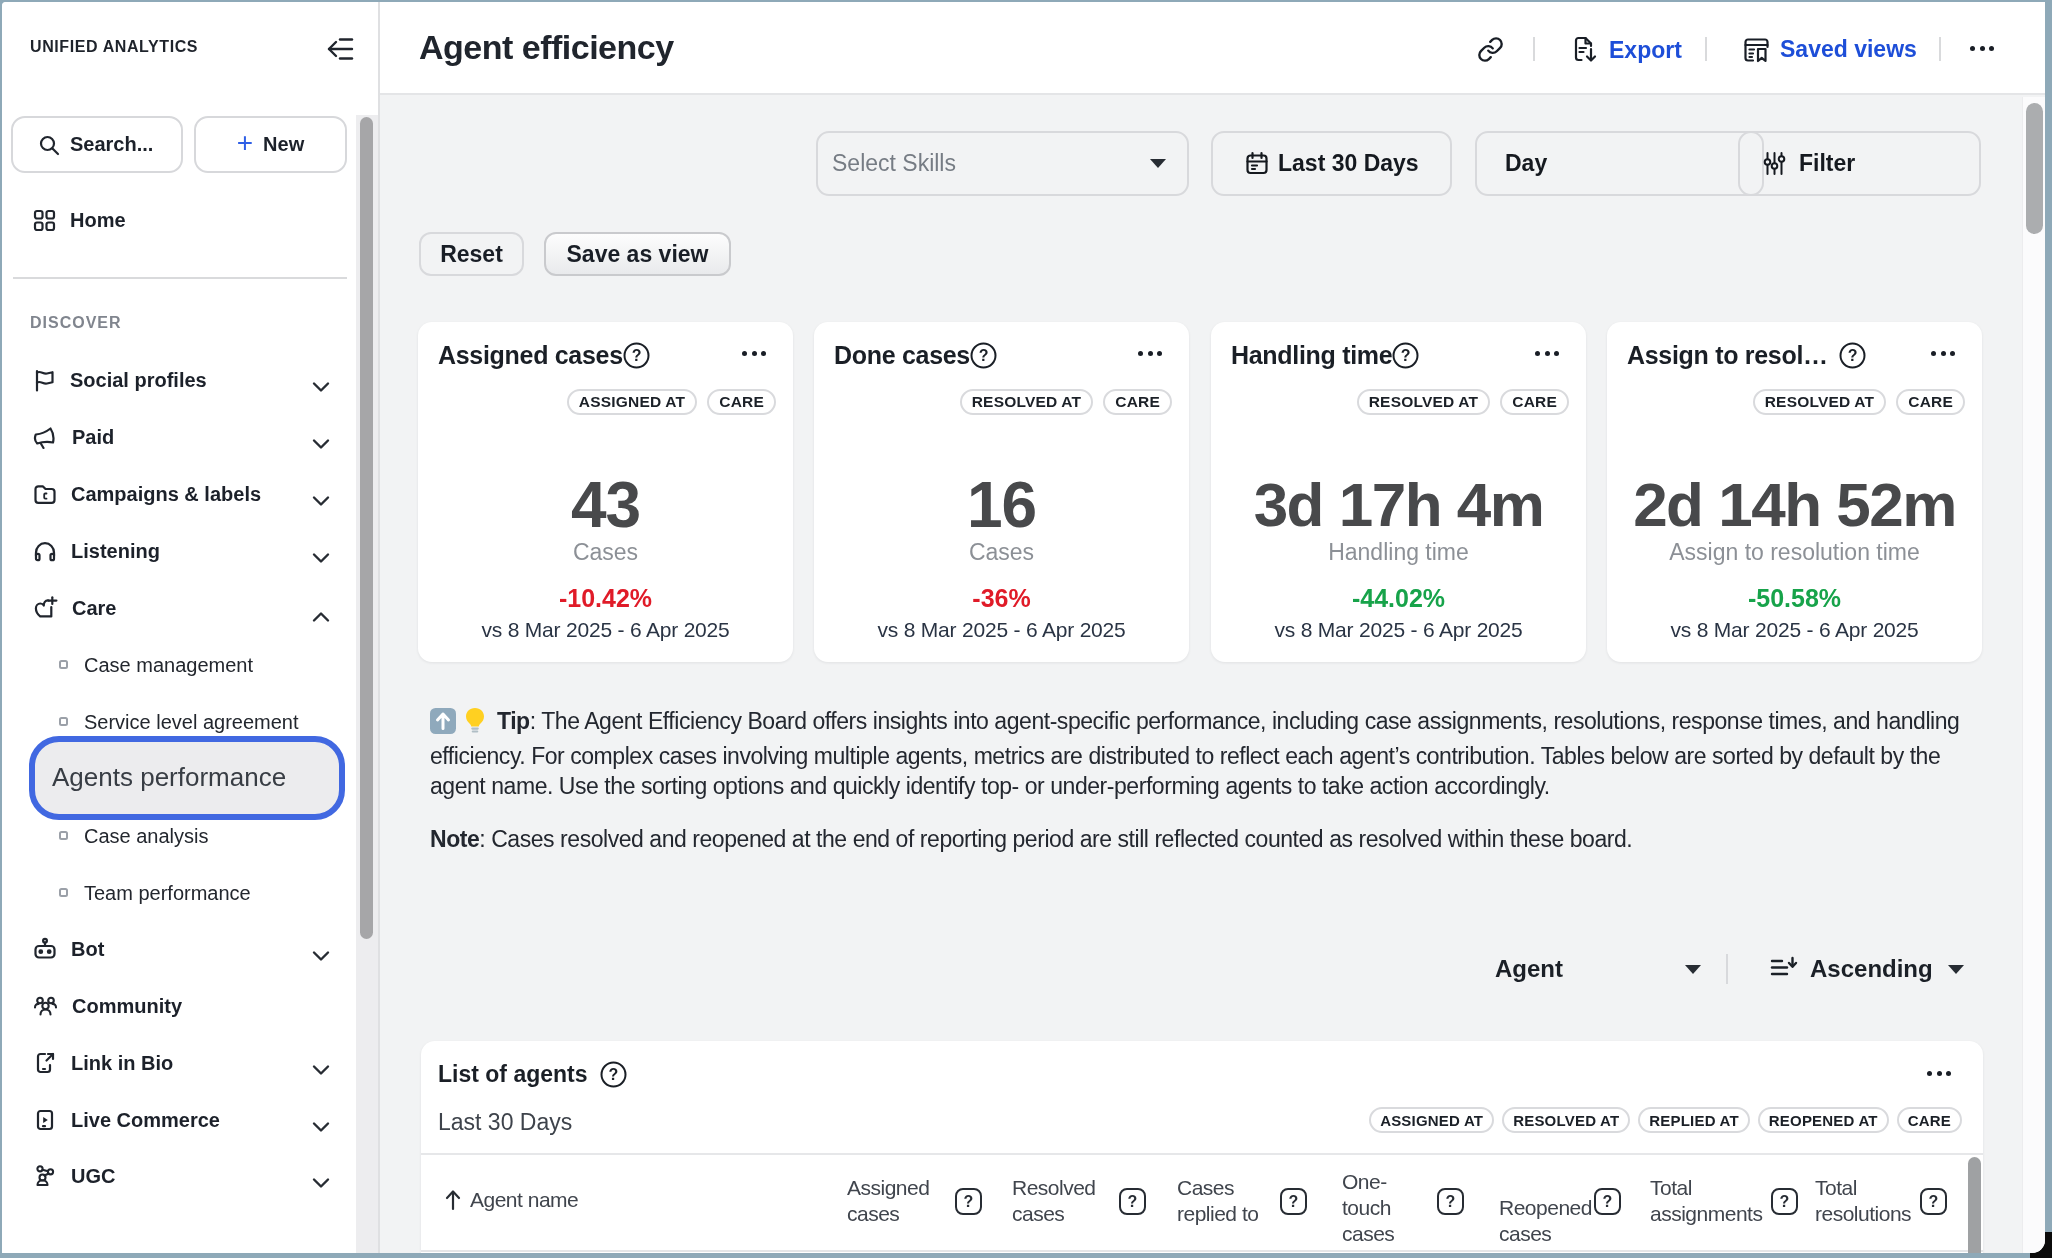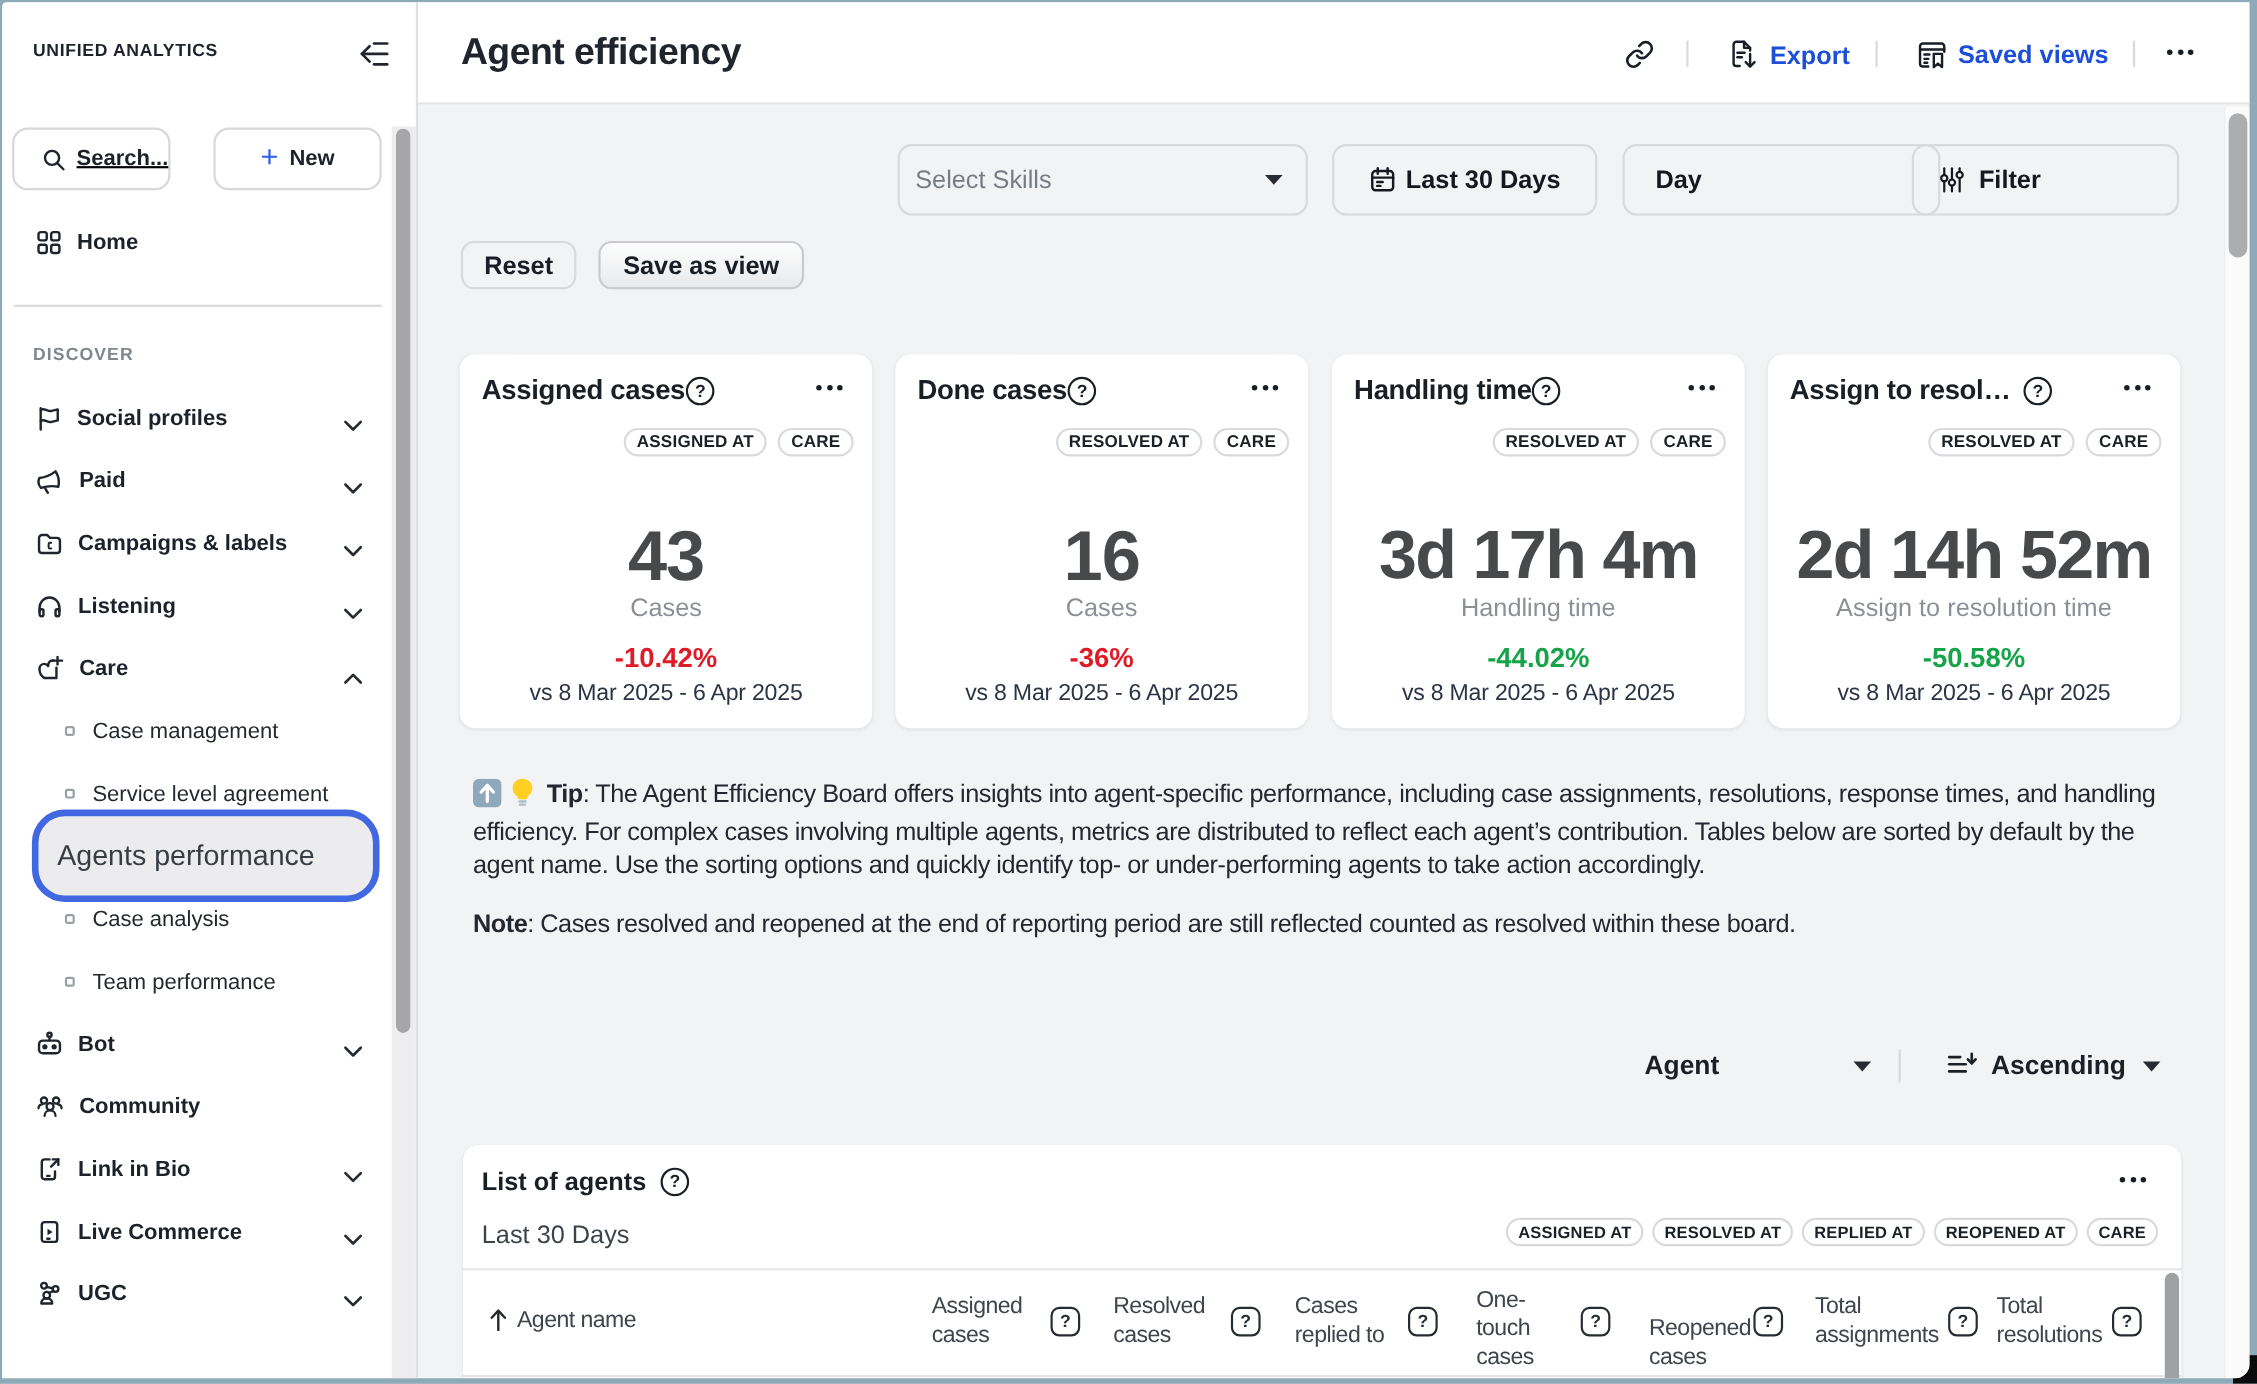--- a/index.html
+++ b/index.html
@@ -30,21 +30,21 @@
 #title { position:absolute; left:417px; top:26px; font-size:34px; font-weight:700; letter-spacing:-0.5px; color:#20252D; }
 .hdiv { position:absolute; top:35px; width:2px; height:24px; background:#D9DADC; }
 .hbtn { position:absolute; top:34px; display:flex; align-items:center; gap:10px; font-size:23px; font-weight:700; color:#1d4ed8; }
 .dots { display:inline-block; }
 .dots i { display:inline-block; width:5px; height:5px; border-radius:50%; background:#191E26; margin-left:4.5px; vertical-align:middle; }
 .dots i:first-child { margin-left:0; }
 
 
 .fbox { position:absolute; top:129px; height:65px; border:2px solid #D8D9DC; border-radius:13px; display:flex; align-items:center; }
 .caret { width:0; height:0; border-left:8px solid transparent; border-right:8px solid transparent; border-top:9px solid #272C33; }
-.btn2 { position:absolute; top:217px; height:44px; border:2px solid #D8D9DC; border-radius:12px; display:flex; align-items:center; justify-content:center; font-size:23px; font-weight:700; color:#191E26; }
+.btn2 { position:absolute; top:230px; height:44px; border:2px solid #D8D9DC; border-radius:12px; display:flex; align-items:center; justify-content:center; font-size:23px; font-weight:700; color:#191E26; }
 
 
 .card { position:absolute; top:320px; width:375px; height:340px; background:#fff; border-radius:14px; box-shadow:0 1px 3px rgba(25,28,33,.08); }
 .ch { position:absolute; left:20px; top:19px; display:flex; align-items:center; font-size:25px; font-weight:700; color:#1A1F26; white-space:nowrap; letter-spacing:-0.3px; }
 .cdots { position:absolute; right:27px; top:22px; }
 .tags { position:absolute; right:17px; top:67px; display:flex; gap:10px; }
 .tag { height:26px; border:2px solid #D9DADD; border-radius:15px; background:#fff; display:flex; align-items:center; padding:0 10px; font-size:15.5px; font-weight:700; color:#1B2027; letter-spacing:0.2px; white-space:nowrap; }
 .big { position:absolute; left:0; width:100%; top:150px; text-align:center; font-size:64px; line-height:66px; font-weight:600; color:#48494B; letter-spacing:-1px; }
 .mlbl { position:absolute; left:0; width:100%; top:217px; text-align:center; font-size:23px; color:#8C9096; }
 .pct { position:absolute; left:0; width:100%; top:262px; text-align:center; font-size:25px; font-weight:700; }
@@ -82,21 +82,21 @@
 <div id="page">
 
   <div id="side">
     <div class="uat">UNIFIED ANALYTICS</div>
     <svg id="collapse" width="28" height="26" viewBox="0 0 28 26" fill="none" stroke="#20252D" stroke-width="2.4" stroke-linecap="round" stroke-linejoin="round">
       <line x1="14" y1="3.5" x2="26" y2="3.5"></line>
       <line x1="3" y1="13" x2="26" y2="13"></line>
       <line x1="14" y1="22.5" x2="26" y2="22.5"></line>
       <polyline points="10,6 3,13 10,20"></polyline>
     </svg>
-    <div class="sbox" style="left:9px; width:144px;text-decoration:underline;">
+    <div class="sbox" style="left:9px; width:172px;">
       <svg style="margin-left:24px" width="24" height="24" viewBox="0 0 24 24" fill="none" stroke="#20252D" stroke-width="2.2" stroke-linecap="round">
         <circle cx="10.5" cy="10.5" r="6.5"></circle>
           <line x1="15.5" y1="15.5" x2="21" y2="21"></line>
       </svg>
       <span style="margin-left:9px; font-size:20px; font-weight:700; color:#1C212A;">Search...</span>
     </div>
     <div class="sbox" style="left:192px; width:153px; justify-content:center;">
       <span style="font-size:28px; font-weight:400; color:#2F5FE6; margin-right:10px; margin-top:-3px;">+</span>
       <span style="font-size:20px; font-weight:700; color:#1C212A;">New</span>
     </div>

